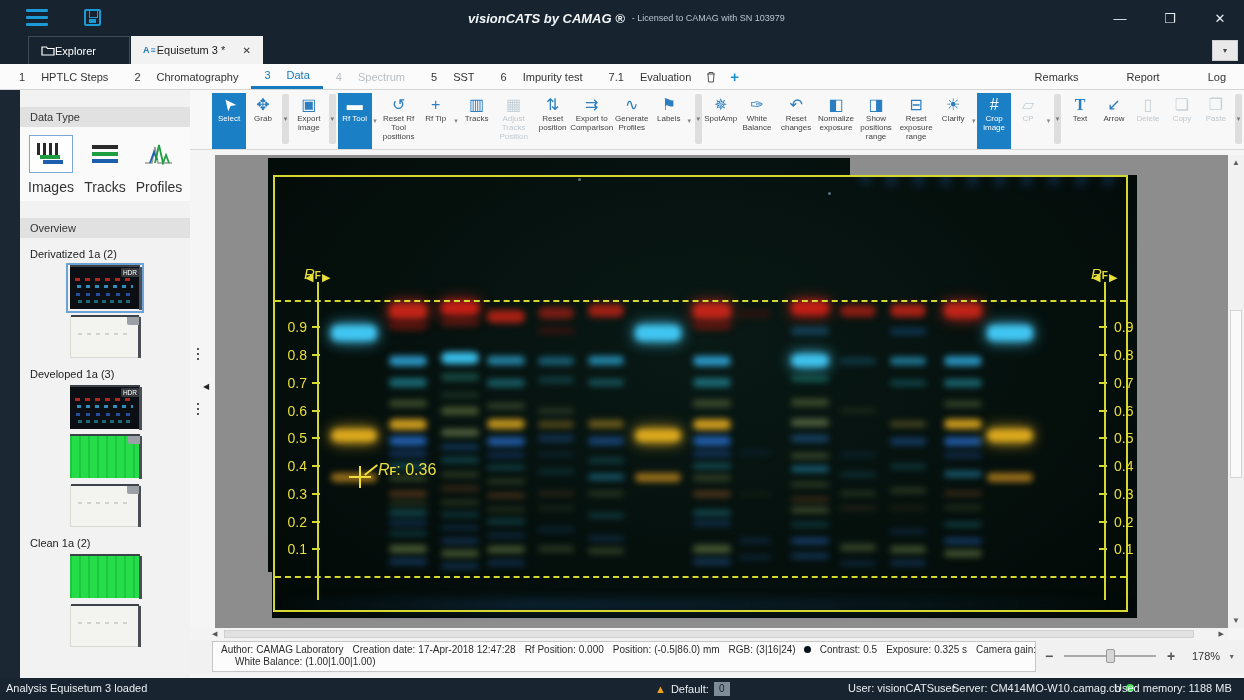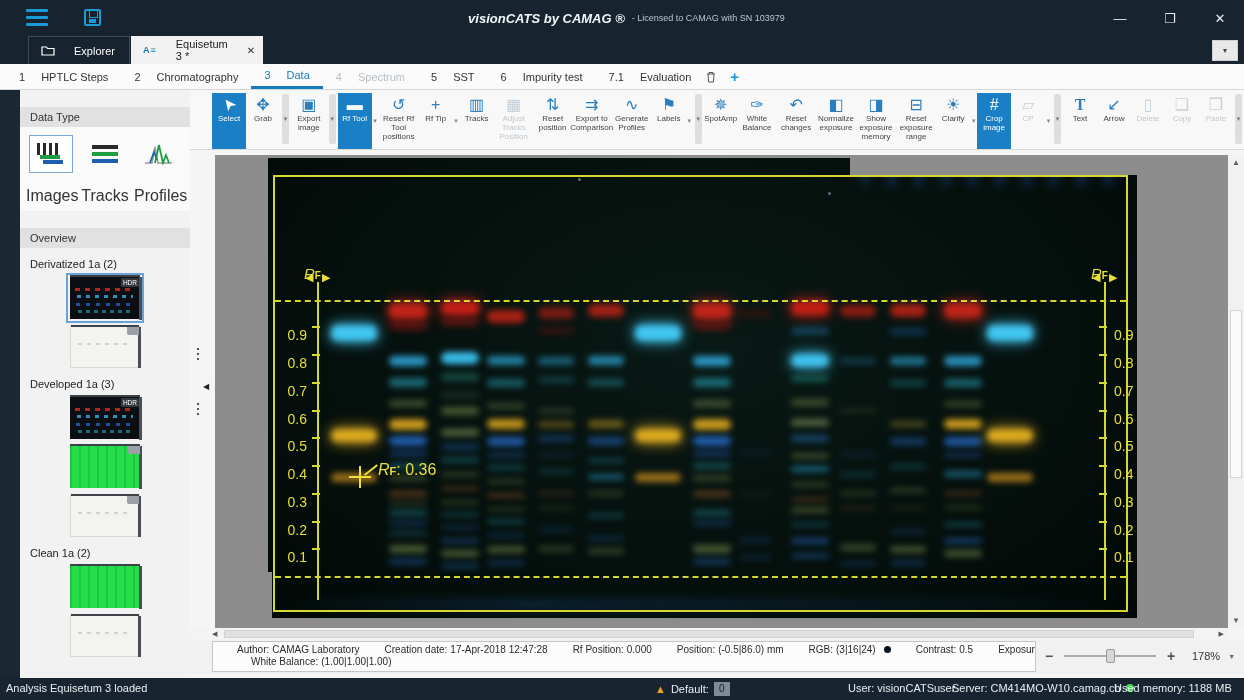--- a/index.html
+++ b/index.html
@@ -14,21 +14,21 @@
   .saveicon:before { content:""; position:absolute; left:3px; top:0; width:7px; height:6px; border:1.5px solid #1a9ad6; border-top:none; }
   .saveicon:after { content:""; position:absolute; left:3px; bottom:1px; width:7px; height:4px; background:#1a9ad6; }
   .title-wrap { position:absolute; left:0; top:0; width:100%; height:36px; display:flex; align-items:center; justify-content:center; gap:7px; }
   .title-main { color:#f2f6f8; font-size:13px; font-weight:bold; font-style:italic;margin-left:9px; }
   .title-sub { color:#b9c6d0; font-size:9px; }
   .winbtns { position:absolute; right:14px; top:0; height:36px; display:flex; align-items:center; gap:30px; color:#e8eef2; }
   .winbtn { font-size:13px; width:20px; text-align:center; cursor:pointer; }
 
   
   .tabrow { position:absolute; left:0; top:36px; width:1244px; height:28px; background:#17232f; }
-  .tab { position:absolute; top:0; height:28px; display:flex; align-items:center; gap:19px; padding:0 12px; font-size:11px; }
+  .tab { position:absolute; top:0; height:28px; display:flex; align-items:center; gap:0; padding:0 12px; font-size:11px; }
   .tab.explorer { left:28px; width:102px; color:#fff; border:1px solid #3c4c5a; border-bottom:none; }
   .tab.doc { left:131px; width:132px; background:#f2f2f2; color:#1c1c1c; }
   .doc-a { color:#1779be; font-size:9px; font-weight:bold; letter-spacing:1px; }
   .tab-close { margin-left:auto; font-size:10px; color:#333; cursor:pointer; }
   .tab-filter { position:absolute; right:6px; top:4px; width:26px; height:21px; background:#e9e9e9; border:1px solid #cfcfcf; text-align:center; font-size:8px; color:#444; line-height:20px; cursor:pointer; }
 
   
   .stepnav { position:absolute; left:0; top:64px; width:1244px; height:26px; background:#fbfbfb; border-bottom:1px solid #d5d5d5; display:flex; align-items:stretch; padding-left:6px; }
   .step { display:flex; align-items:center; padding:0 13px; font-size:11px; color:#333; cursor:pointer; }
   .step .num { margin-right:16px; }
@@ -41,21 +41,21 @@
   .stepnav-right span { font-size:11px; color:#333; cursor:pointer; }
 
   
   .leftstrip { position:absolute; left:0; top:90px; width:20px; height:588px; background:#1b2733; }
   .sidebar { position:absolute; left:20px; top:90px; width:170px; height:588px; background:#f2f2f2; overflow:hidden; }
   .side-header { position:relative; margin-top:17px; height:20px; background:#e1e1e1; font-size:11px; color:#333; line-height:20px; padding-left:10px; }
   .dt-row { display:flex; justify-content:space-around; padding:8px 4px 6px 4px; background:#fafafa; }
   .dt-opt { width:50px; text-align:center; cursor:pointer; }
   .dt-iconbox { width:44px; height:38px; margin:0 auto; display:flex; align-items:center; justify-content:center; border:1px solid transparent; background:transparent; }
   .dt-opt.selected .dt-iconbox { border:1px solid #7aa7d8; background:#fff; }
-  .dt-label { font-size:16px; color:#333; margin-top:14px; }
+  .dt-label { font-size:14px; color:#333; margin-top:6px; }
   .si-images { position:relative; width:28px; height:22px; }
   .si-images:before { content:""; position:absolute; left:0; top:0; width:22px; height:12px;
      background:repeating-linear-gradient(90deg,#2a2a2a 0 3px,transparent 3px 6px); }
   .si-images i1, .si-images:after { content:""; position:absolute; left:3px; top:12px; width:20px; height:4px; background:#1e9e40; box-shadow:3px 5px 0 #1d5fae; }
   .si-tracks { width:26px; height:18px; position:relative; }
   .si-tracks:before { content:""; position:absolute; left:0; top:0; width:26px; height:4px; background:#2a2a2a; box-shadow:0 7px 0 #1e9e40, 0 14px 0 #1d5fae; }
   .toggles { display:flex; align-items:center; gap:10px; padding:8px 0 4px 10px; }
   .toggle { font-size:10.5px; color:#333; padding:3px 8px; cursor:pointer; border:1px solid transparent; }
   .toggle.selected { border:1px solid #7aa7d8; background:#fff; }
   .grp-label { font-size:11px; color:#222; margin:10px 0 2px 10px; }
@@ -106,21 +106,21 @@
   .smudge { position:absolute; left:592px; top:8px; width:262px; height:20px; border-radius:8px; opacity:.55; filter:blur(4px);
     background:repeating-linear-gradient(95deg, rgba(38,88,168,.55) 0 11px, rgba(8,22,44,.05) 11px 27px); }
   .speck { position:absolute; width:3px; height:3px; border-radius:50%; background:rgba(150,190,230,.55); }
   .bottomglow { position:absolute; left:0; bottom:6px; width:100%; height:14px; filter:blur(5px);
     background:linear-gradient(90deg, transparent, rgba(25,70,120,.35) 30%, rgba(20,60,100,.2) 70%, transparent); }
   .graypatch { position:absolute; background:#8d8d8d; z-index:5; }
   .croprect { position:absolute; left:58px; top:20px; width:855px; height:437px; border:2px solid #d6d832; z-index:6; }
   .dashline { position:absolute; left:60px; width:851px; height:0; border-top:2px dashed #d6d832; z-index:6; }
   .scale-line { position:absolute; width:2px; background:#d6d832; z-index:7; }
   .scale-tick { position:absolute; width:8px; height:2px; background:#d6d832; z-index:7; }
-  .scale-label { position:absolute; font-size:14px; color:#e9df3a; z-index:7;margin-top:8px; }
+  .scale-label { position:absolute; font-size:14px; color:#e9df3a; z-index:7; }
   .rf-head { position:absolute; color:#e9df3a; font-size:15px; z-index:7;margin-top:12px; }
   .rf-head .rf-r { font-style:italic; }
   .rf-head .rf-f { font-size:10px; font-weight:bold; }
   .scale-arrow { position:absolute; font-size:11px; color:#e9df3a; z-index:8; cursor:pointer; line-height:10px; }
   .cross-h { position:absolute; width:22px; height:2px; background:#ecdf3c; z-index:9; }
   .cross-v { position:absolute; width:2px; height:22px; background:#ecdf3c; z-index:9; }
   .cross-diag { position:absolute; width:16px; height:2px; background:#ecdf3c; transform:rotate(-38deg); z-index:9; }
   .marker-label { position:absolute; color:#ecdf3c; font-size:16px; z-index:9; }
   .marker-label .rf-r { font-style:italic; }
   .marker-label .rf-f { font-size:11px; font-weight:bold; }
@@ -130,21 +130,21 @@
   .vscroll .arr { position:absolute; left:0; width:16px; text-align:center; font-size:8px; color:#606060; cursor:pointer; }
   .vscroll .thumbv { position:absolute; left:2px; width:12px; background:#fafafa; border:1px solid #d5d5d5; cursor:pointer; }
   .hscroll { position:absolute; left:190px; top:628px; width:1038px; height:12px; background:#f3f3f3; }
   .hscroll .arr { position:absolute; top:0; height:12px; line-height:12px; font-size:7px; color:#555; cursor:pointer; }
   .hscroll .thumbh { position:absolute; top:2px; height:8px; background:#e1e1e1; border:1px solid #d0d0d0; cursor:pointer; }
 
   
   .infobar { position:absolute; left:190px; top:640px; width:1054px; height:34px; background:#f1f1f1; }
   .fieldbox { position:absolute; left:22px; top:1px; width:824px; height:31px; background:#fcfcfc; border:1px solid #c6c6c6; padding:2px 8px; overflow:hidden; }
   .frow { display:flex; gap:9px; white-space:nowrap; }
-  .fpair { font-size:10px; color:#2b2b2b; display:flex; align-items:center; gap:3px;margin-left:16px; }
+  .fpair { font-size:10px; color:#2b2b2b; display:flex; align-items:center; gap:3px; }
   .swatch-dot { width:7px; height:7px; border-radius:50%; background:#061018; margin-left:5px; }
   .zoomctl { position:absolute; left:852px; top:0; height:32px; display:flex; align-items:center; gap:8px; }
   .zc-minus, .zc-plus { font-size:14px; color:#555; font-weight:bold; width:14px; text-align:center; cursor:pointer; }
   .zc-track { position:relative; width:92px; height:2px; background:#aaa; cursor:pointer; }
   .zc-thumb { position:absolute; left:42px; top:-6px; width:9px; height:14px; background:#d6d6d6; border:1px solid #9a9a9a; border-radius:2px; cursor:pointer; }
   .zc-val { font-size:11px; color:#333; margin-left:6px; cursor:pointer; }
   .zc-dd { font-size:7px; color:#666; cursor:pointer; }
 
   
   .statusbar { position:absolute; left:0; top:678px; width:1244px; height:22px; background:#18242f; color:#e8eef2; font-size:11px; }
@@ -227,20 +227,25 @@
           <span>Evaluation</span>
         </div>
         <span class="step-extra">
           <span class="trash-icn">
             <svg width="10" height="12" viewBox="0 0 10 12">
               <path d="M1 3h8M3 3V1.5h4V3M2 3l.6 8h4.8L8 3" fill="none" stroke="#555" stroke-width="1"></path>
             </svg>
           </span>
         </span>
         <span class="plus-btn">+</span>
+      </div>
+    <div class="stepnav-right" id="steps-right">
+        <span>Remarks</span>
+        <span>Report</span>
+        <span>Log</span>
       </div>
   </div>
 
   <div class="leftstrip"></div>
   <div class="sidebar">
     <div class="side-header">Data Type</div>
     <div class="dt-row" id="dt-options">
         <div class="dt-opt selected">
           <div class="dt-iconbox">
             <span class="si-images"></span>
@@ -383,21 +388,21 @@
       <div class="tbtn">
         <span class="ticon">↶</span>
         <span class="tlabel">Reset changes</span>
       </div>
       <div class="tbtn">
         <span class="ticon">◧</span>
         <span class="tlabel">Normalize exposure</span>
       </div>
       <div class="tbtn">
         <span class="ticon">◨</span>
-        <span class="tlabel">Show exposure memory</span>
+        <span class="tlabel">Show positions range</span>
       </div>
       <div class="tbtn">
         <span class="ticon">⊟</span>
         <span class="tlabel">Reset exposure range</span>
       </div>
       <div class="tbtn">
         <span class="ticon">☀</span>
         <span class="tlabel">Clarify</span>
       </div>
       <div class="tdd">▾</div>

